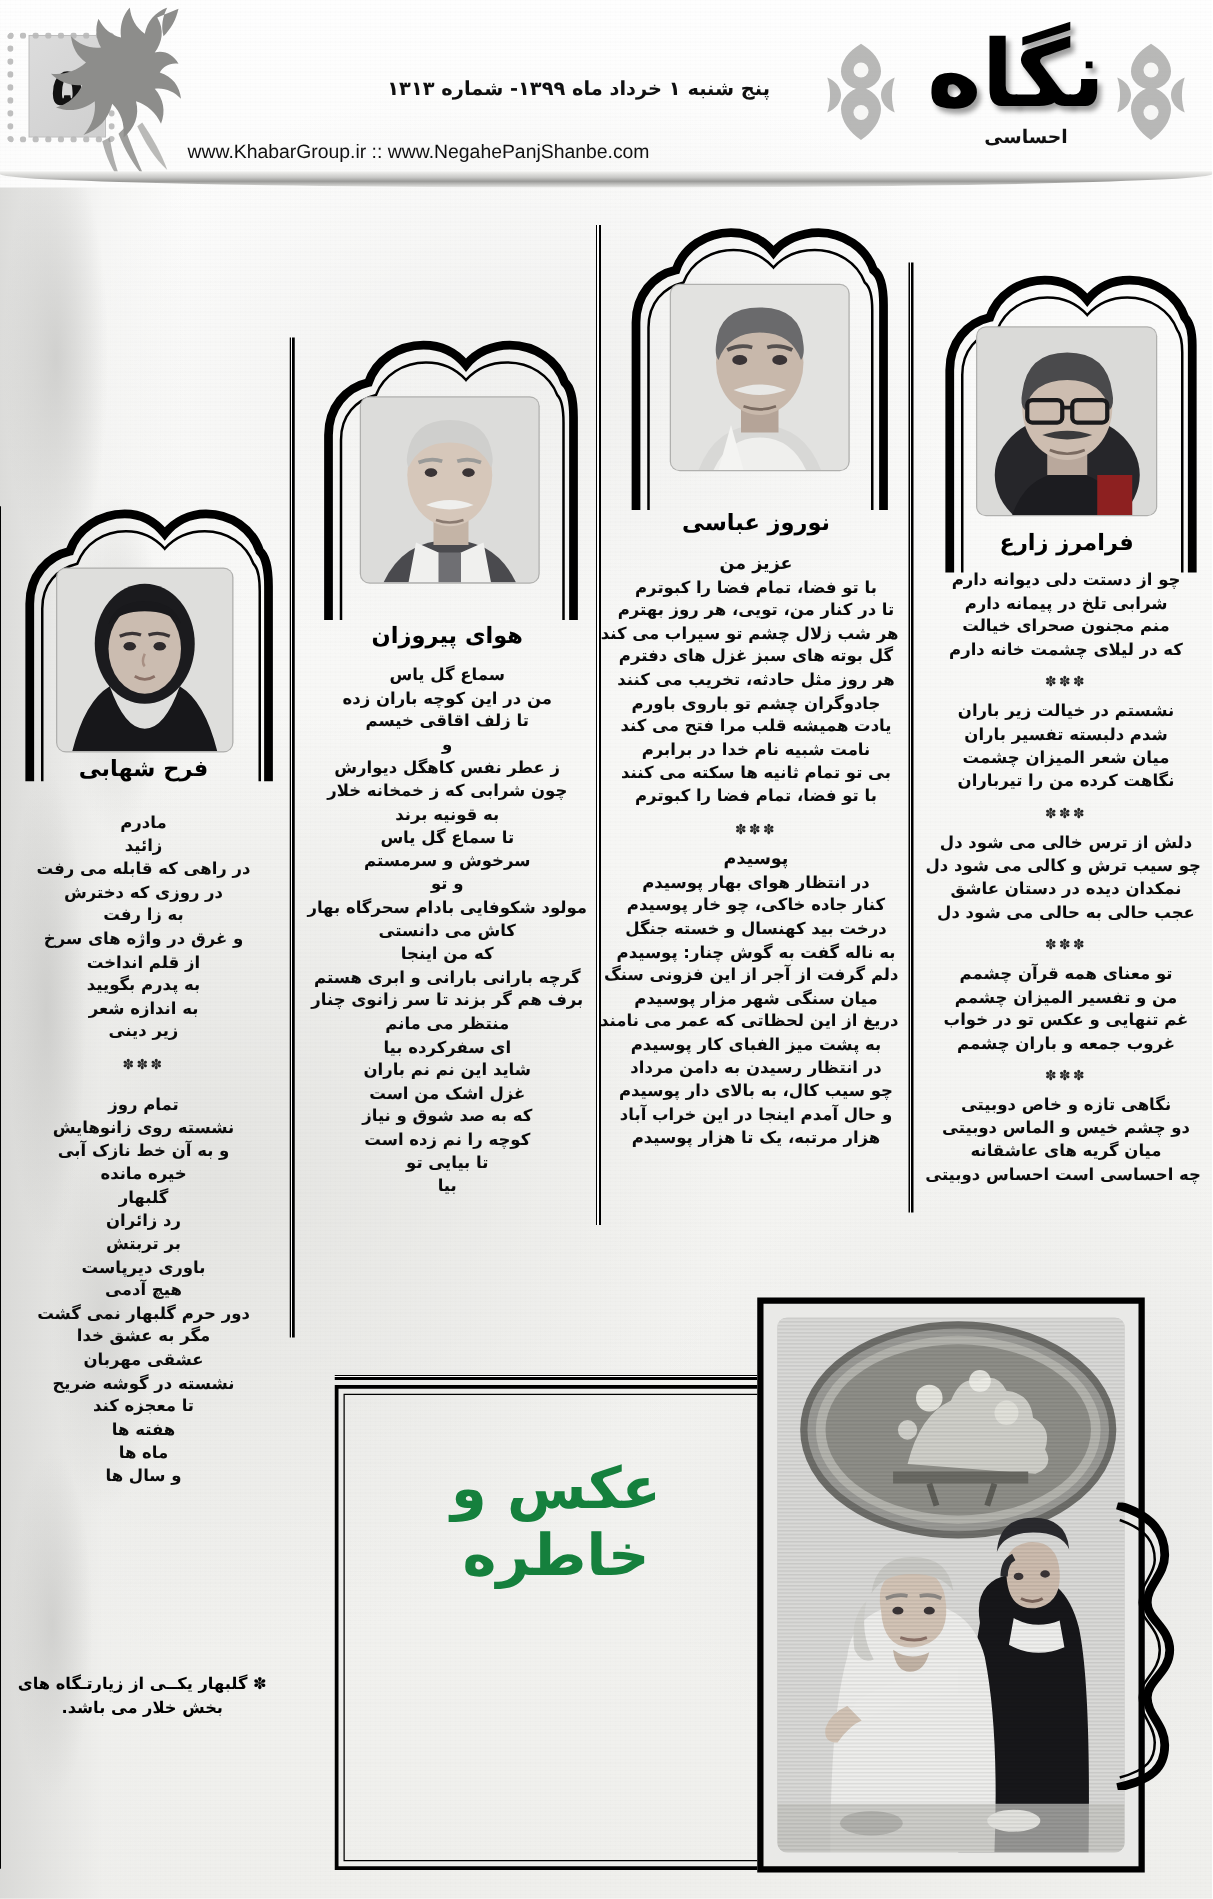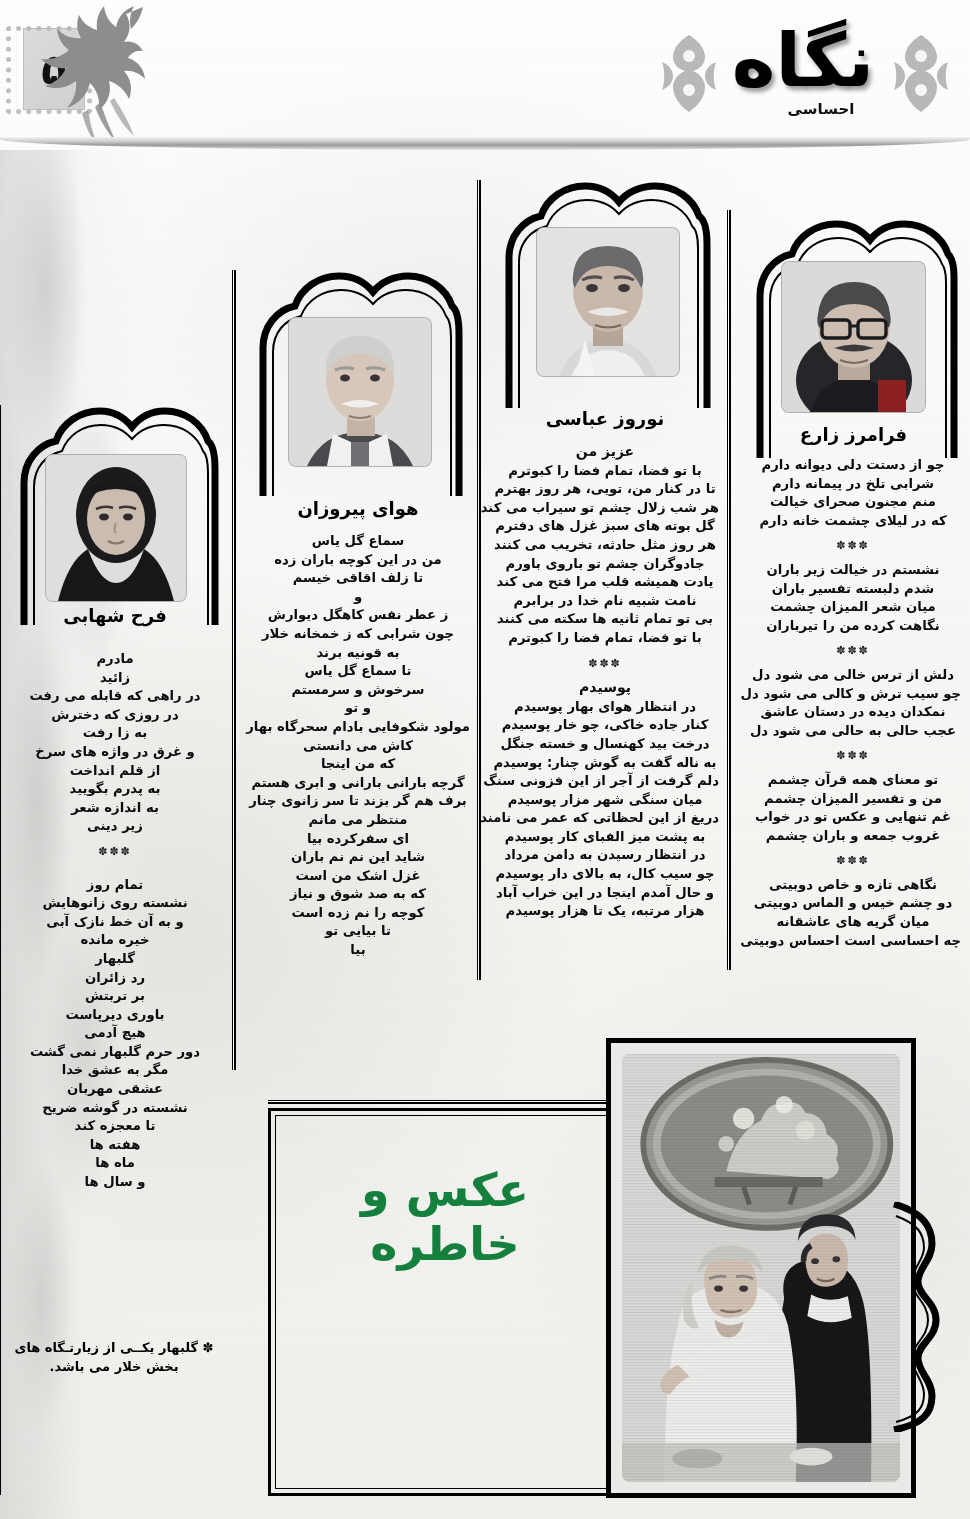--- a/index.html
+++ b/index.html
@@ -77,21 +77,21 @@
     text-align: center; direction: ltr;
     font-family: "Liberation Sans", sans-serif;
     font-size: 15.5px; color: #111;
   }
 
   .logo-wrap { position: absolute; right: 8px; top: 4px; width: 320px; height: 140px; }
   .logo-orn  { position: absolute; top: 28px; width: 66px; height: 86px; opacity: .62; }
   .logo-orn.a { right: 8px; }
   .logo-orn.b { right: 240px; }
   .logo-main {
-    position: absolute; right: 74px; top: 8px; width: 170px; text-align: center;
+    position: absolute; right: 64px; top: 8px; width: 170px; text-align: center;
     font-size: 74px; font-weight: bold; color: #000; line-height: 96px;
     text-shadow: 3px 4px 4px rgba(0,0,0,.38);
   }
   .logo-sub {
     position: absolute; right: 78px; top: 96px; width: 126px; text-align: center;
     font-size: 15px; font-weight: bold; color: #111; letter-spacing: 1.5px;
   }
 
   .masthead-rule {
     position: absolute; left: 0; top: 137px; width: 970px; height: 13px;
@@ -195,20 +195,22 @@
     <svg viewBox="0 0 150 144" width="150" height="144" aria-hidden="true">
       <g fill="#8d8d8b">
         <path d="M96 8c6 10 4 20-2 28 8-2 15 2 19 9-7-1-12 2-15 7 10 3 16 11 17 21-6-6-13-9-21-8 7 8 9 18 5 28-4-9-11-15-20-18 3 11-1 22-10 29 1-11-2-20-9-27-3 12-11 21-23 25 7-8 10-17 9-27-9 7-20 9-31 5 10-3 17-9 21-18-9 1-18-2-25-9 11 1 20-2 28-9-7-5-11-12-12-21 7 7 15 10 24 9-4-7-5-15-2-23 4 8 10 13 18 15-1-9 1-17 7-24 1 9 5 16 12 21 2-10 8-17 18-21-4 8-5 15-3 23 6-6 10-13 12-22z"></path>
         <path d="M70 96c5 14 10 27 16 40-9-10-16-22-21-35z" opacity=".85"></path>
         <path d="M58 104c2 13 5 25 10 36-8-9-13-21-16-33z" opacity=".7"></path>
         <path d="M84 92c8 12 15 24 20 38-10-9-18-22-24-35z" opacity=".6"></path>
       </g>
     </svg>
   </div>
 
+  <div class="date-line">پنج شنبه ۱ خرداد ماه ۱۳۹۹- شماره ۱۳۱۳</div>
+  <div class="urls">www.KhabarGroup.ir ::  www.NegahePanjShanbe.com</div>
 
   <div class="logo-wrap">
     <div class="logo-orn a">
       <svg viewBox="0 0 66 86" width="66" height="86" aria-hidden="true">
         <g fill="#8f8f8d">
           <path d="M33 3c10 6 16 14 16 22 0 7-5 12-12 14 7 3 12 9 12 16 0 10-7 19-16 25-9-6-16-15-16-25 0-7 5-13 12-16-7-2-12-7-12-14C17 17 23 9 33 3z"></path>
           <circle cx="33" cy="24" r="6" fill="#f3f3f1"></circle>
           <circle cx="33" cy="58" r="6" fill="#f3f3f1"></circle>
           <path d="M6 30c7 3 11 8 11 14S13 55 6 58c3-9 3-19 0-28z"></path>
           <path d="M60 30c-7 3-11 8-11 14s4 11 11 14c-3-9-3-19 0-28z"></path>

